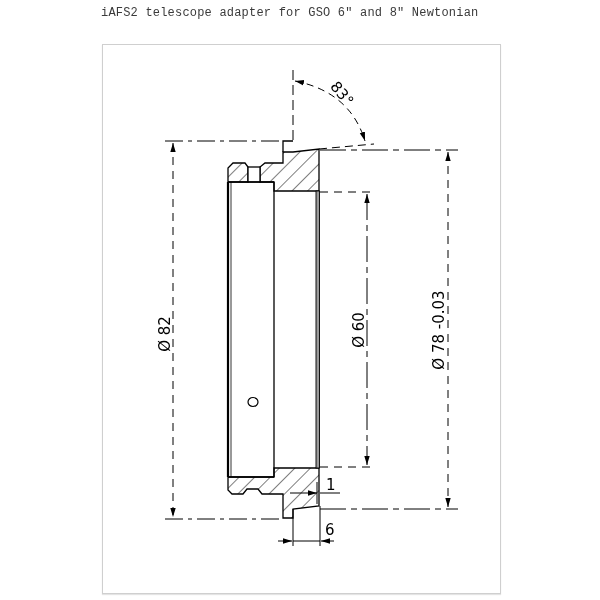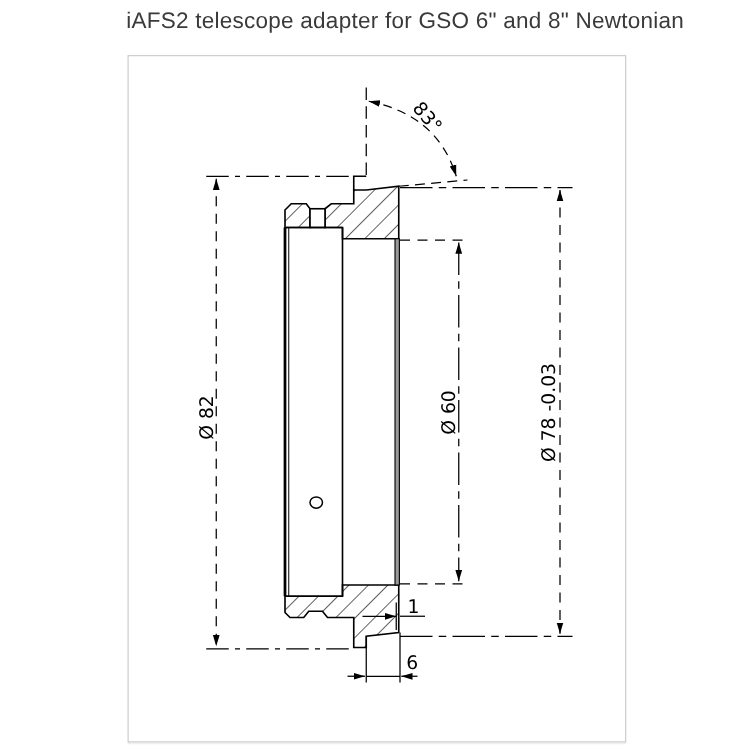--- a/index.html
+++ b/index.html
@@ -1,19 +1,19 @@
 <!DOCTYPE html>
 <html><head>
 <meta charset="utf-8">
 <style>
   html, body { margin: 0; padding: 0; background: #ffffff; }
   body { width: 600px; height: 600px; position: relative; overflow: hidden;
          font-family: "DejaVu Sans", sans-serif; }
-  .title { position: absolute; left: 101px; top: 6px; font-size: 18px; color: #3a3a3a;
-           letter-spacing: 0.2px; font-family: Liberation Sans, sans-serif; }
+  .title { position: absolute; left: 101px; top: 6px; font-size: 12px; color: #3a3a3a;
+           letter-spacing: 0.2px; font-family: Liberation Mono, monospace; }
   .frame { position: absolute; left: 102px; top: 44px; width: 397px; height: 548px;
            border: 1px solid #cfcfcf; box-shadow: 0 1px 1px #e4e4e4; background: #fff; }
   svg.drawing { position: absolute; left: 0; top: 0; }
   .dimtext { font-family: "DejaVu Sans", sans-serif; font-size: 15px; fill: #000; }
 </style>
 </head>
 <body>
 
 <div class="title">iAFS2 telescope adapter for GSO 6" and 8" Newtonian</div>
 <div class="frame"></div>

